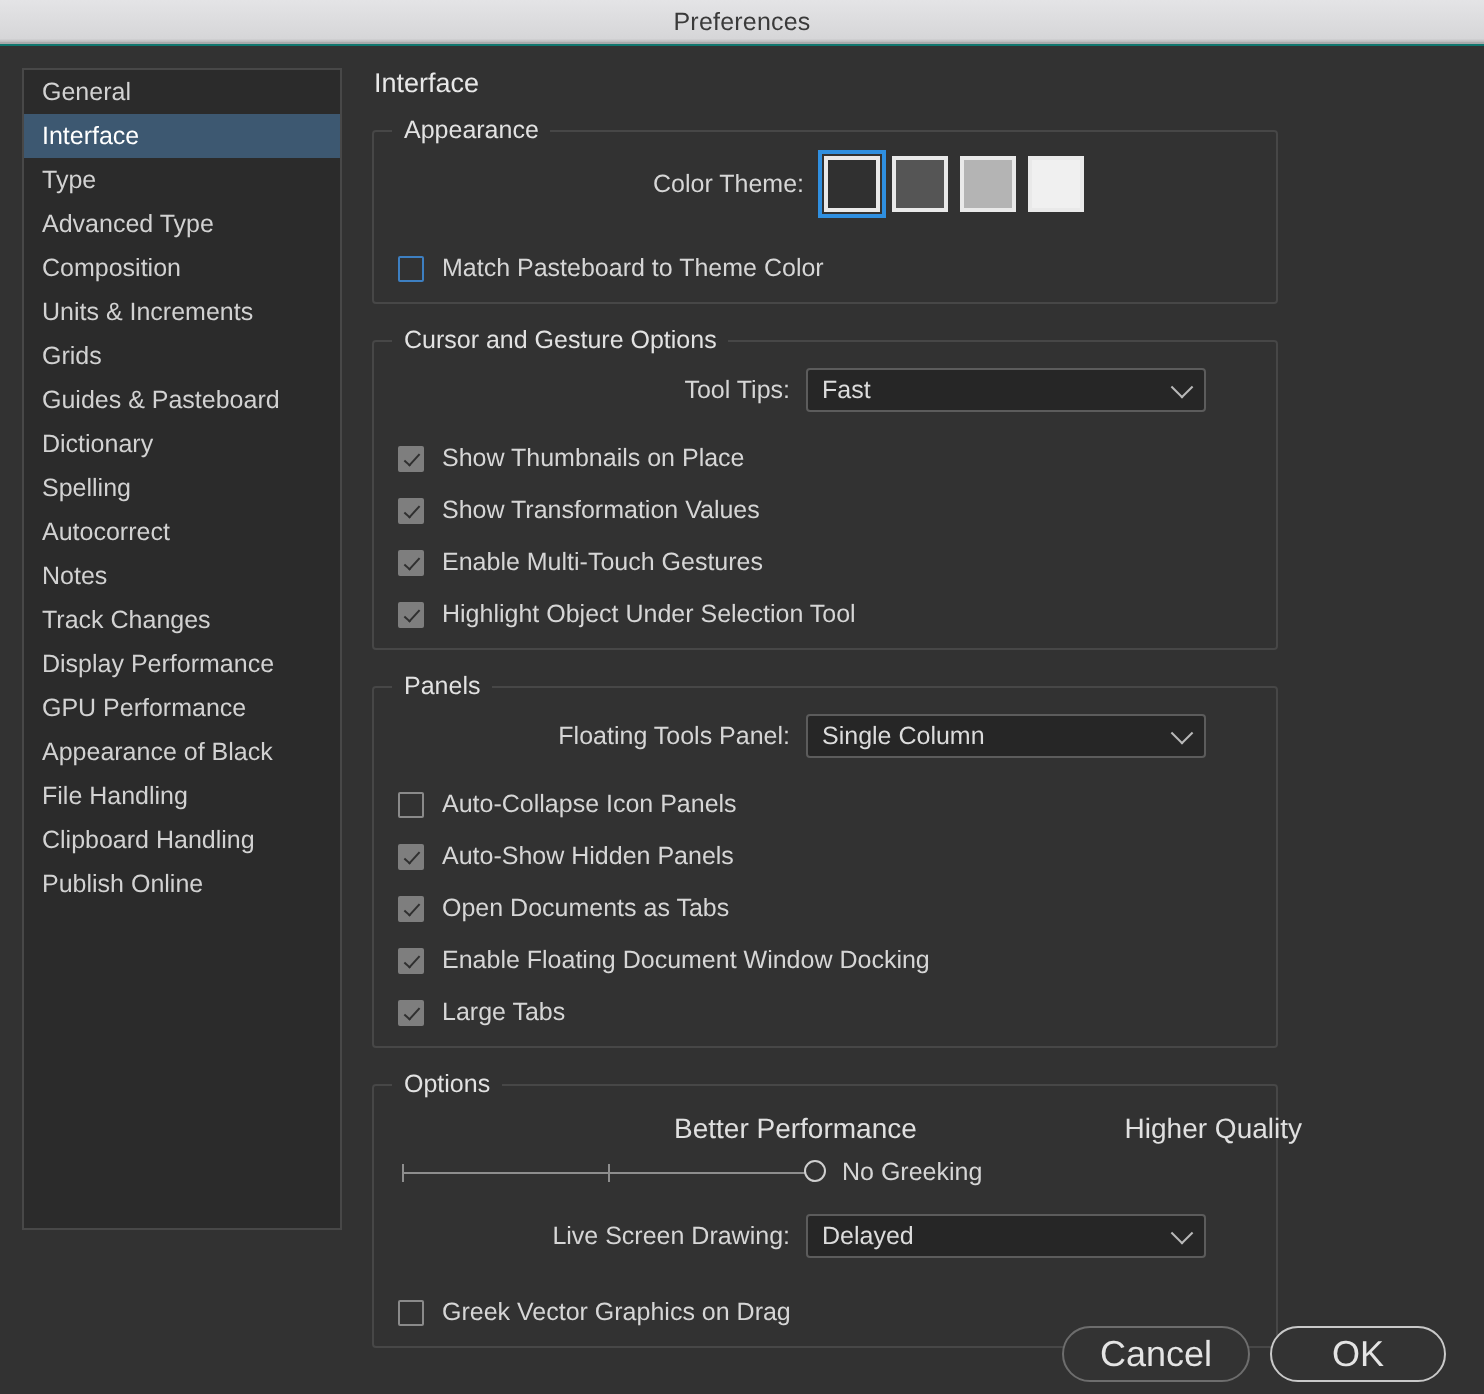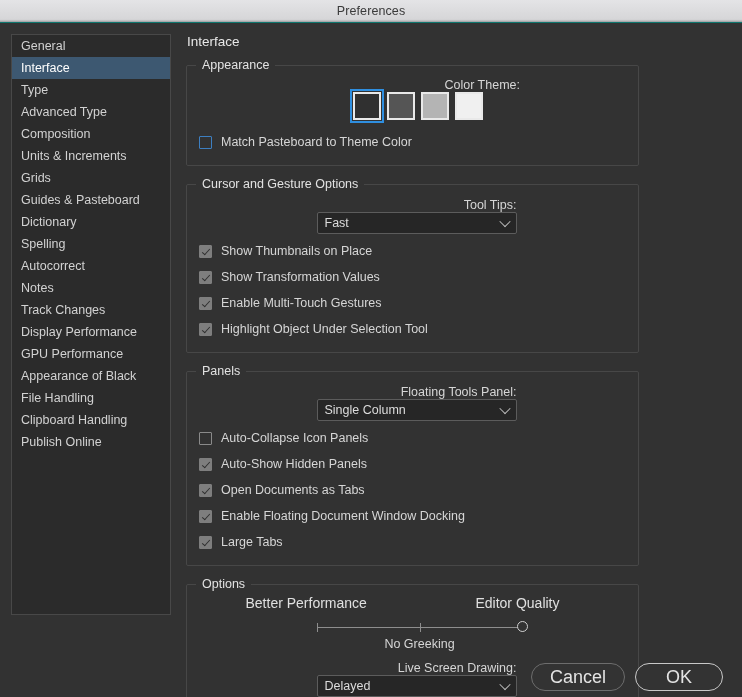--- a/index.html
+++ b/index.html
@@ -101,21 +101,20 @@
     font-size: 12.5px;
     color: #e2e2e2;
     padding: 0 6px;
     margin-left: 9px;
   }
 
   .row {
     display: flex;
     align-items: center;
     min-height: 22px;
-    flex-direction: column;
   }
 
   .flabel {
     font-size: 12.5px;
     color: #d6d6d6;
     text-align: right;
     white-space: nowrap;
   }
 
   
@@ -125,21 +124,21 @@
     border: 2px solid #e9e9e9;
     box-sizing: border-box;
     padding: 0;
   }
   .swatch.sel {
     outline: 2px solid #2f8fe0;
     outline-offset: 1px;
   }
 
   
-  .cbrow { display: flex; align-items: center; min-height: 26px; padding-left: 12px; }
+  .cbrow { display: flex; align-items: flex-end; min-height: 26px; padding-left: 12px; }
   .cbox {
     width: 13px; height: 13px;
     box-sizing: border-box;
     border: 1px solid #8a8a8a;
     background: transparent;
     margin-right: 9px;
     flex: 0 0 auto;
     position: relative;
     border-radius: 1px;
   }
@@ -359,21 +358,21 @@
           </div>
       </fieldset>
 
       <fieldset class="group">
         <legend>Options</legend>
 
         <div class="row" style="height:16px;">
           <div style="width:208px;"></div>
           <div style="width:210px; margin-left:8px; position:relative; height:16px;">
             <span class="endlabel" style="position:absolute; left:-66px; top:0;">Better Performance</span>
-            <span class="endlabel" style="position:absolute; right:-38px; top:0;">Editor Quality</span>
+            <span class="endlabel" style="position:absolute; right:-38px; top:0;">Higher Quality</span>
           </div>
         </div>
 
         <div class="row">
           <div class="sliderwrap" style="width:206px; margin-left:14px;">
             <div class="track">
               <span class="tick" style="left:0;"></span>
               <span class="tick" style="left:50%;"></span>
               <span class="tick" style="right:0;"></span>
               <span class="knob" id="slider-knob" style="left: calc(100% - 5.5px);"></span>

